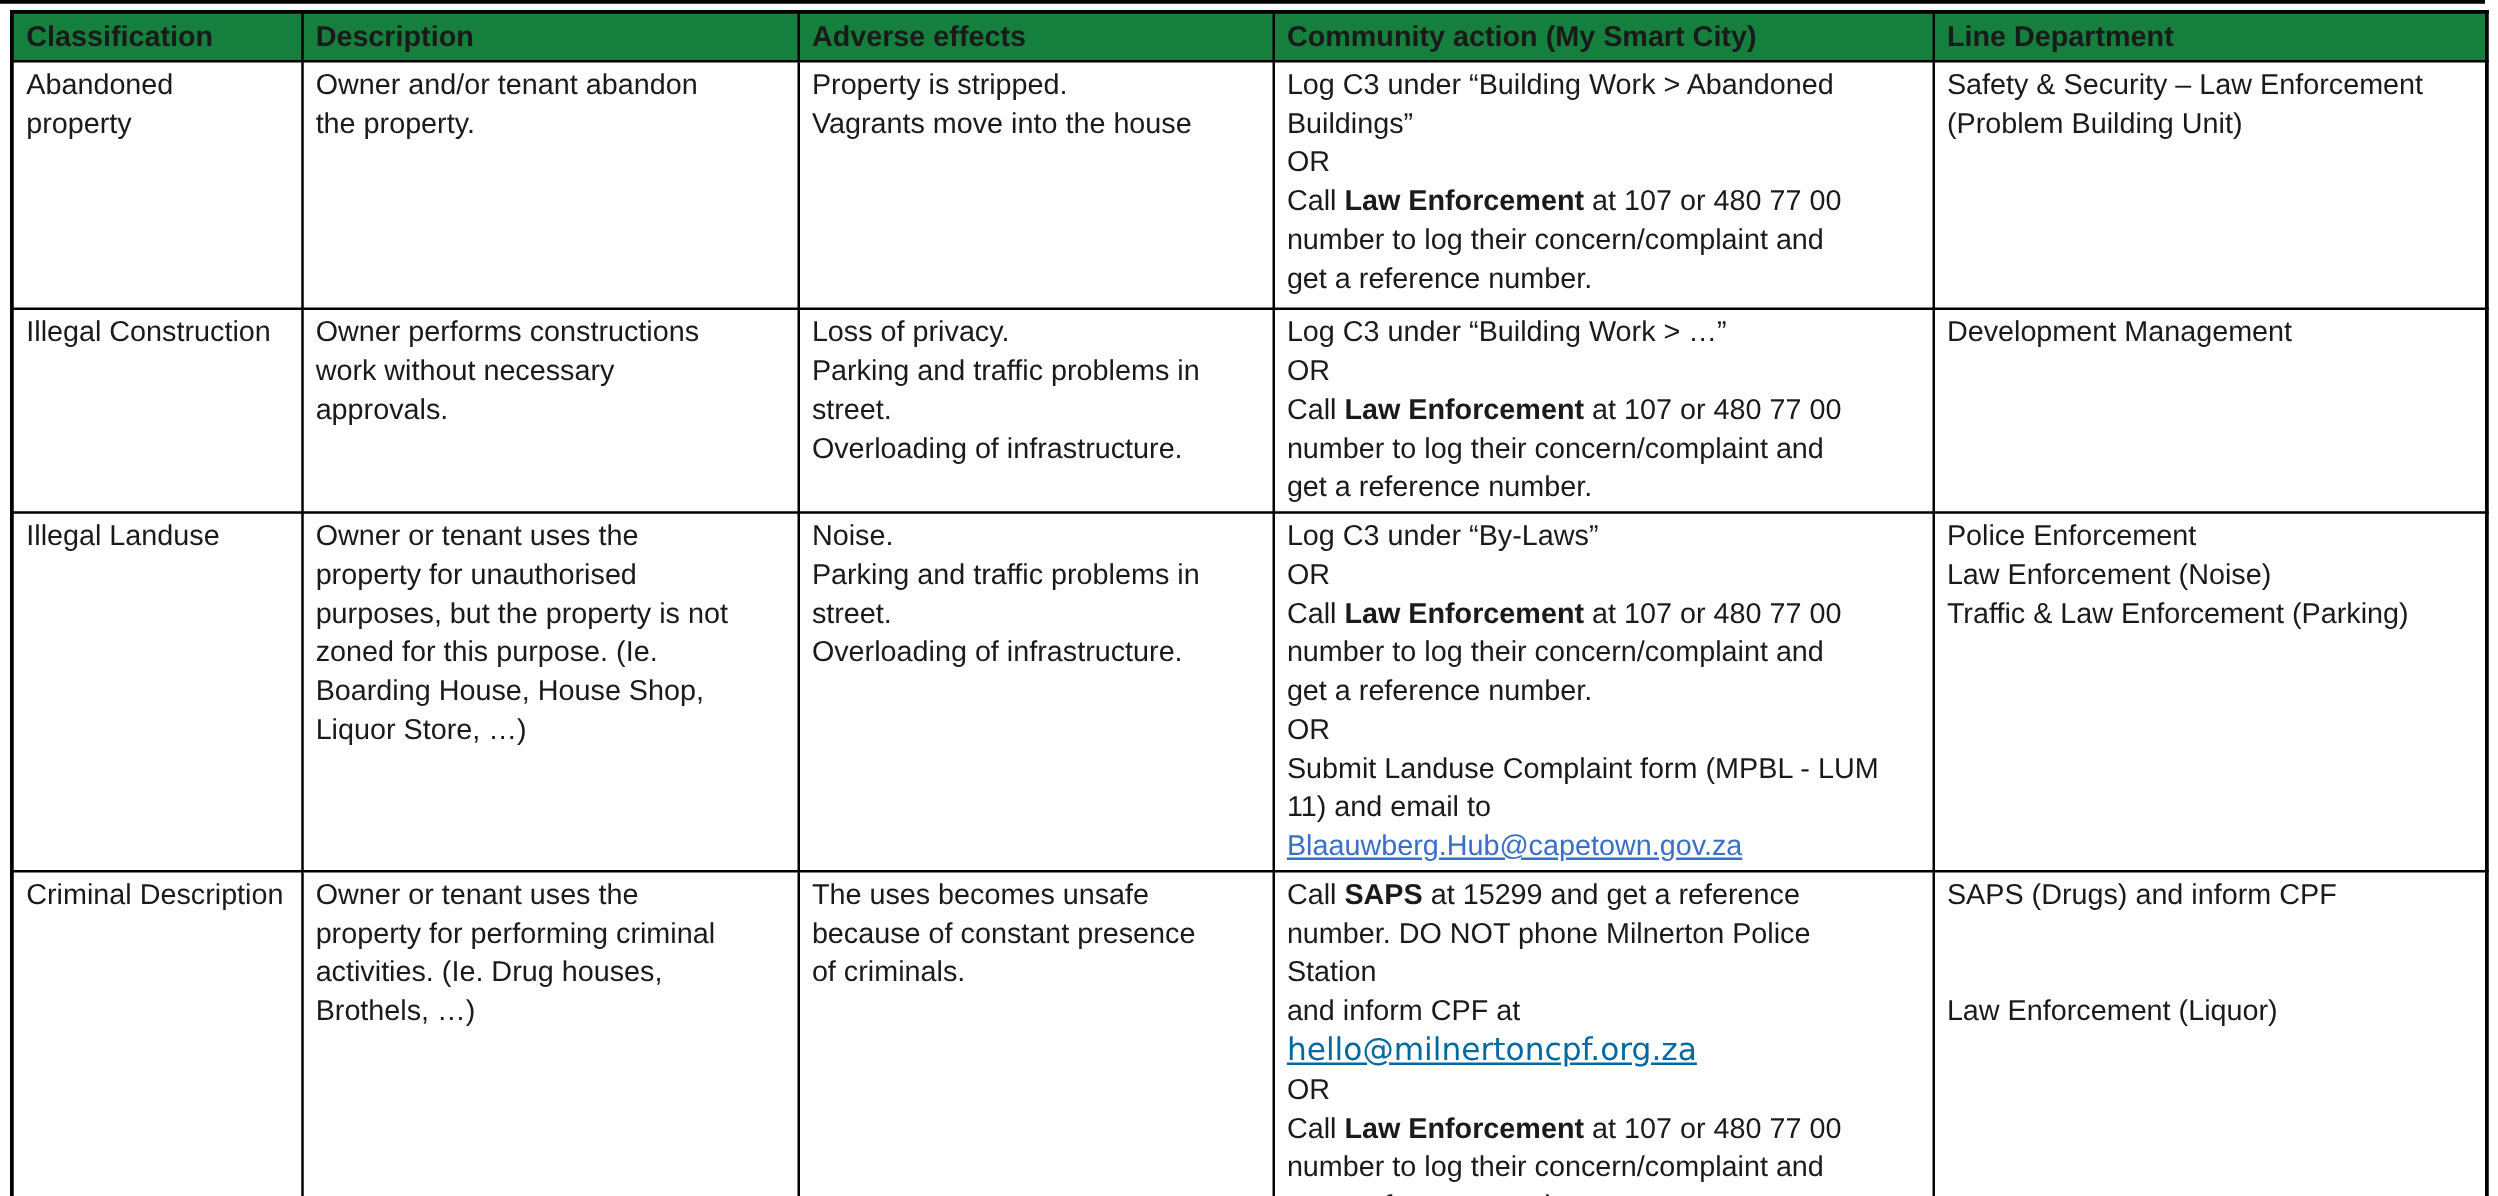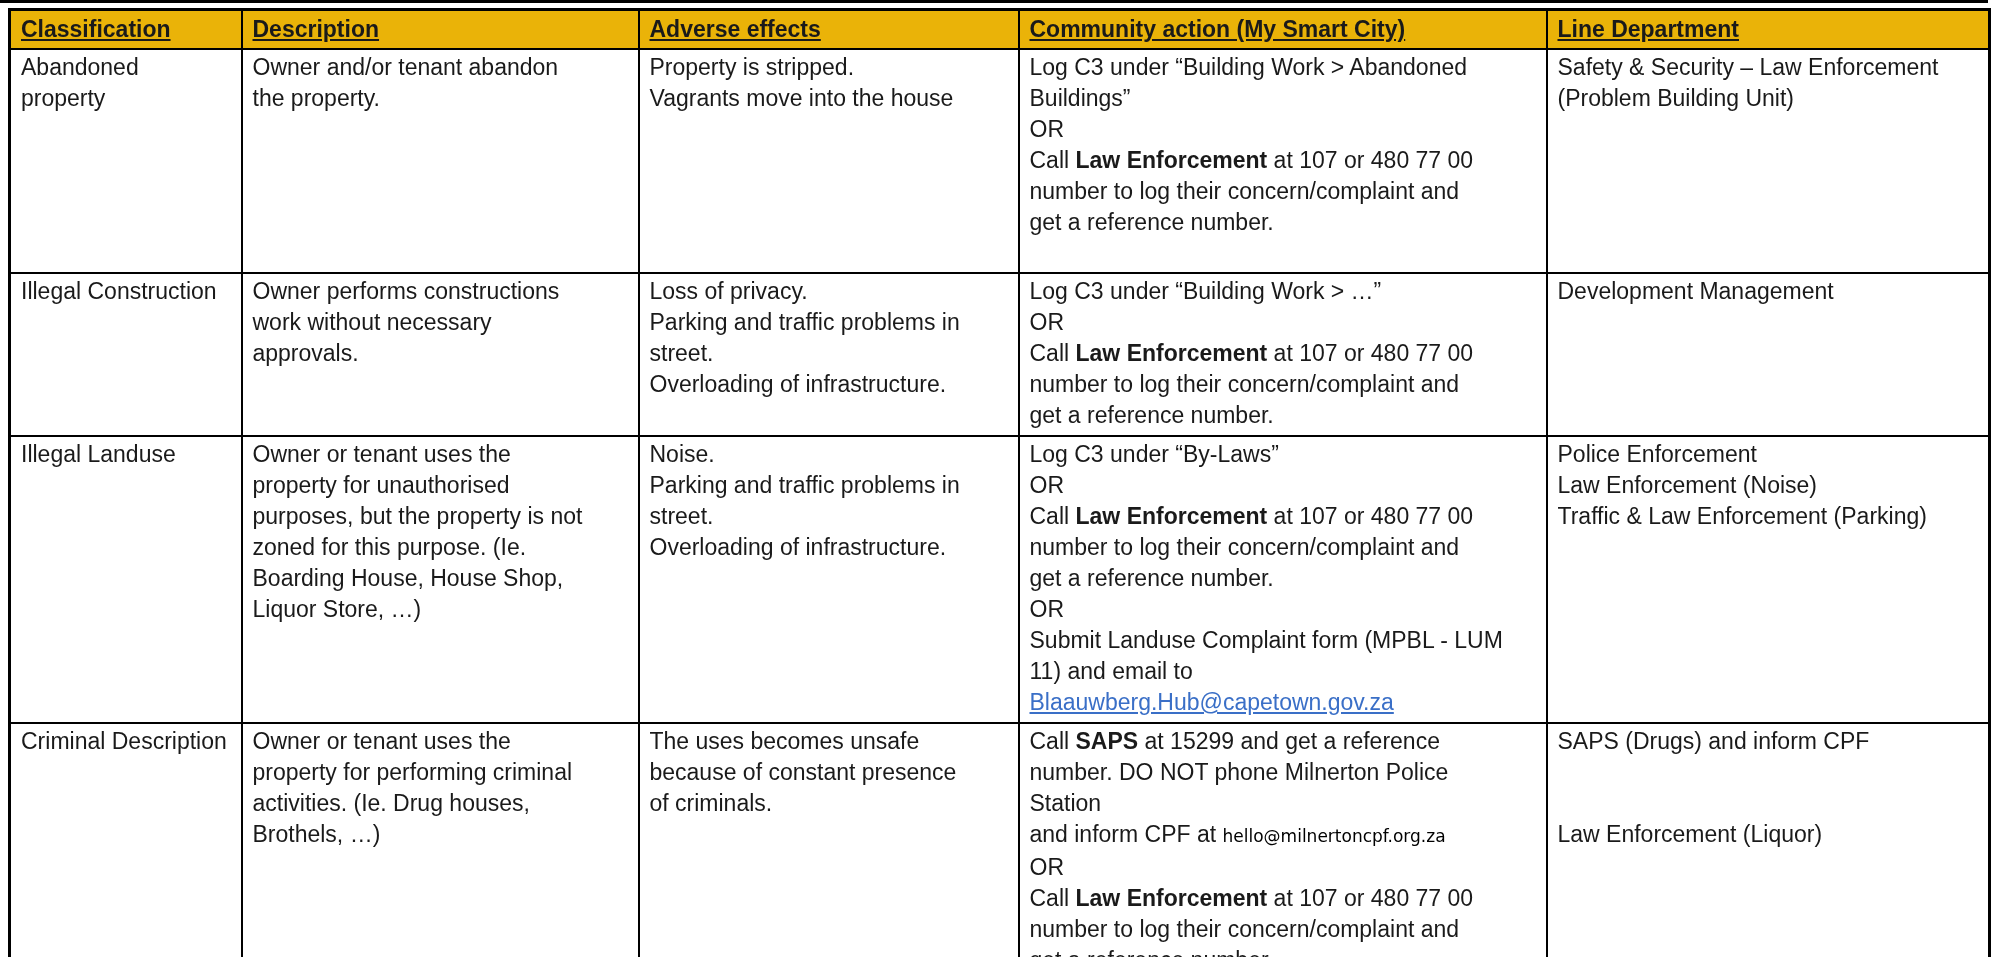--- a/index.html
+++ b/index.html
@@ -42,45 +42,45 @@
   col.c4 { width: 443px; }
   th, td {
     border: 2px solid #000000;
     vertical-align: top;
     text-align: left;
     padding: 2px 10px 4px 10px;
     font-size: 23px;
     line-height: 31px;
   }
   th {
-    background: #eab308;
+    background: #15803d;
     font-weight: 700;
     height: 36px;
     padding-top: 3px;
     padding-bottom: 3px;
-    text-decoration: underline;
-  }
-  tr.r0 td { height: 224px; }
+  }
+  tr.r0 td { height: 198px; }
   tr.r1 td { height: 155px; }
   tr.r2 td { height: 277px; margin-top: 12px; }
   tr.r3 td { height: 276px; }
   .line { min-height: 31px; }
   .b { font-weight: 700; }
   .i { }
   .link {
     color: #3a6fc7;
     text-decoration: underline;
     cursor: pointer;
     text-align: right;
   }
   .biglink {
-    color: #000000;
+    color: #0369a1;
+    text-decoration: underline;
     cursor: pointer;
     font-family: "DejaVu Sans", sans-serif;
-    font-size: 17px;
+    font-size: 25px;
   }
 </style>
 </head>
 <body>
 
 <div class="page">
   <div class="top-rule"></div>
   <table class="issues">
     <colgroup>
       <col class="c0">

